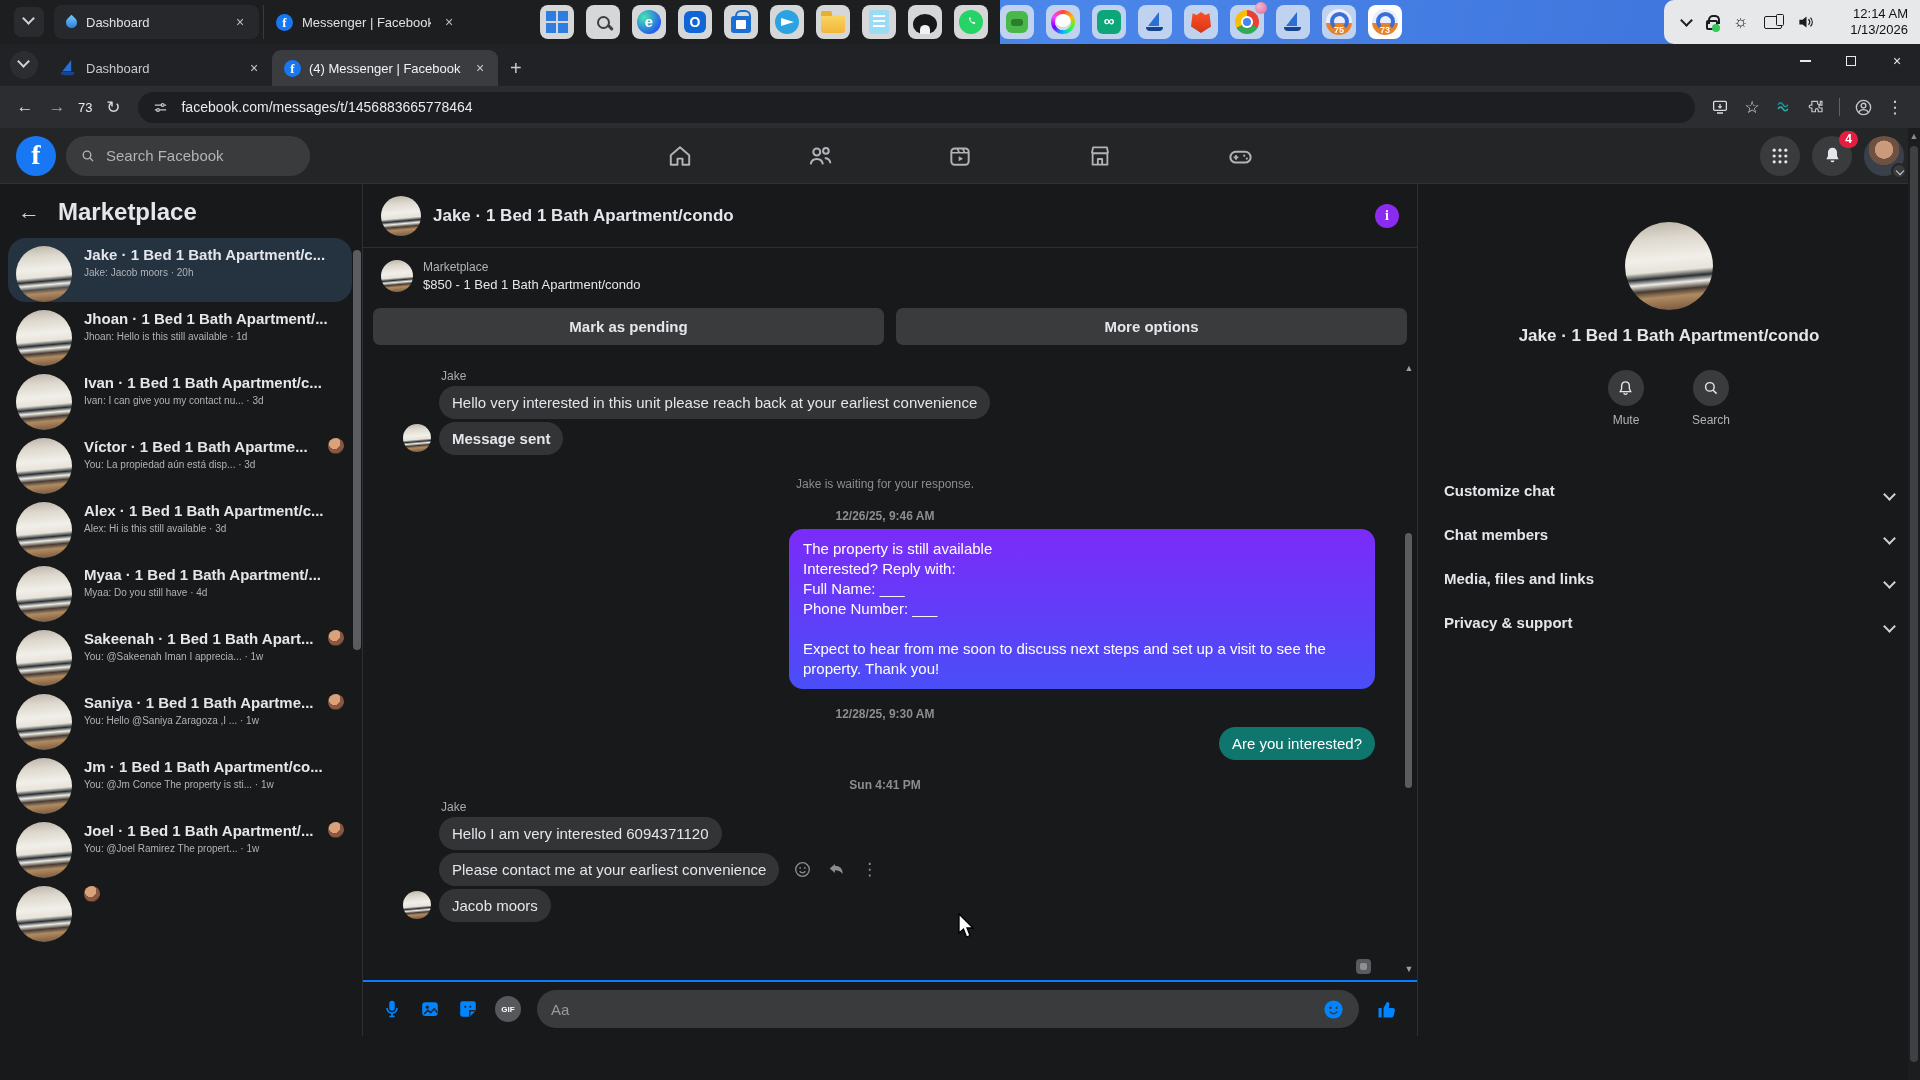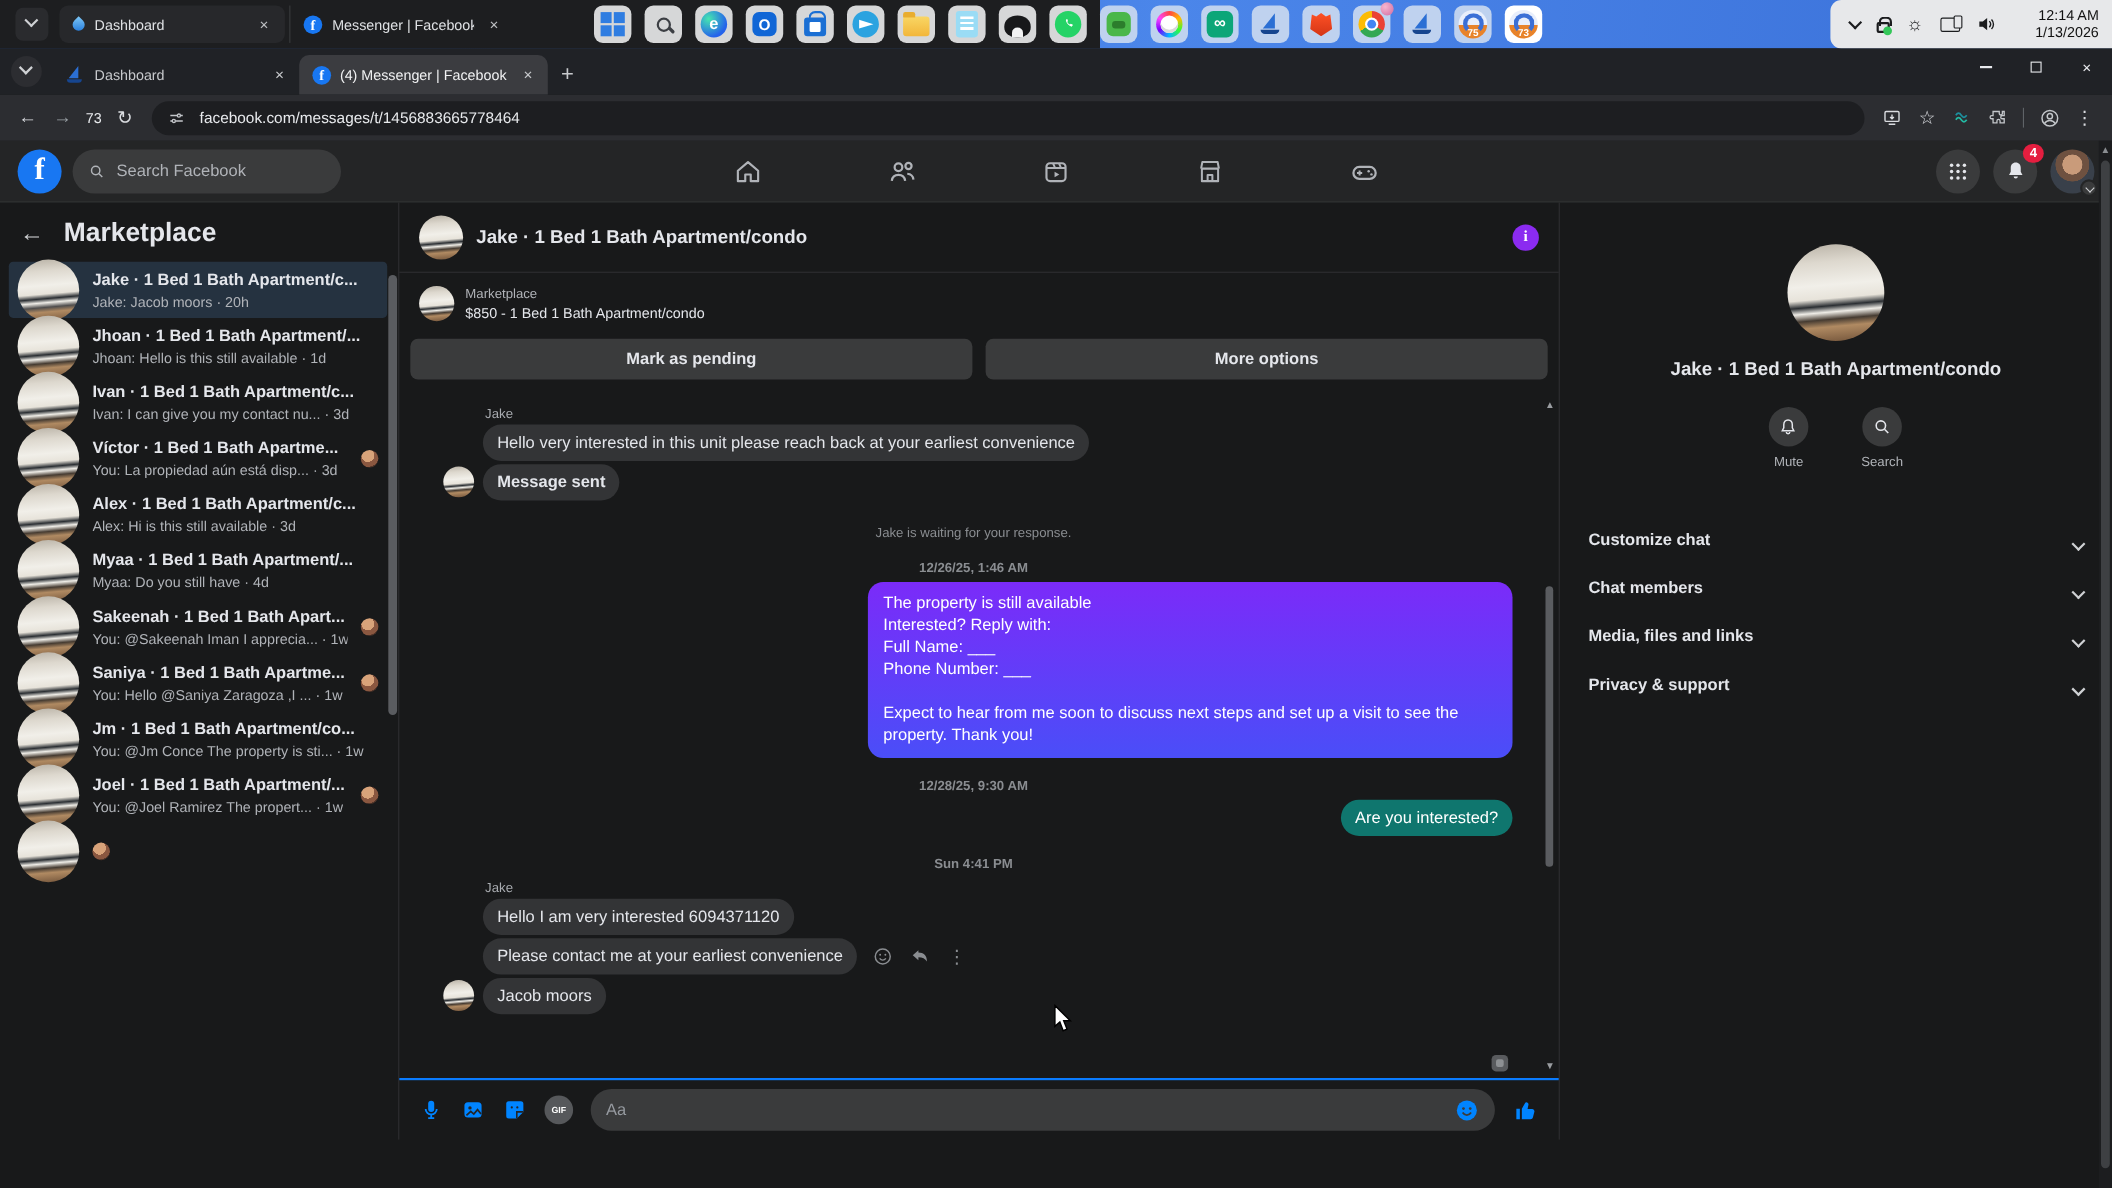--- a/index.html
+++ b/index.html
@@ -97,27 +97,27 @@
 .fb-avatar{width:40px;height:40px;border-radius:50%;position:relative;flex:none}
 .av-chev{position:absolute;right:-3px;bottom:-3px;width:16px;height:16px;border-radius:50%;background:#3a3b3c;border:2px solid #242526}
 .av-chev::after{content:"";position:absolute;left:4px;top:3px;width:5px;height:5px;border-right:1.5px solid #cfd1d4;border-bottom:1.5px solid #cfd1d4;transform:rotate(45deg)}
 
 .fb-body{display:flex;flex:1;min-height:0}
 
 .sidebar{width:362px;flex:none;position:relative;overflow:hidden}
 .sb-title{display:flex;align-items:center;gap:18px;padding:14px 18px 8px;font-size:24px;font-weight:bold;color:#e4e6eb}
 .sb-back{color:#cfd1d4;font-size:22px;font-weight:normal}
 .sb-list{padding:4px 10px 0 8px}
-.sb-item{display:flex;align-items:center;gap:12px;padding:8px;border-radius:4px;height:51px}
+.sb-item{display:flex;align-items:flex-start;gap:12px;padding:8px;border-radius:18px;height:64px}
 .sb-item.selected{background:#253240}
 .sb-av{width:56px;height:56px;border-radius:50%;flex:none}
 .av-kitchen{background:linear-gradient(175deg,#b8b1a5 0%,#ddd8ce 20%,#f1efe9 42%,#e7e3da 55%,#2b2f33 62%,#eeece6 68%,#c2997245 75%,#b08a62 82%,#6f5138 100%)}
 .sb-text{min-width:0;flex:1}
 .sb-t{font-size:15px;font-weight:bold;color:#e4e6eb;white-space:nowrap;overflow:hidden}
-.sb-s{font-size:13px;color:#b0b3b8;white-space:nowrap;overflow:hidden;margin-top:4px}
+.sb-s{font-size:10px;color:#b0b3b8;white-space:nowrap;overflow:hidden;margin-top:4px}
 .sb-receipt{width:16px;height:16px;border-radius:50%;flex:none;background:radial-gradient(circle at 40% 32%,#d8a37a 0 40%,#8a5740 41% 70%,#54362a 71% 100%)}
 .sb-scrollbar{position:absolute;right:1px;top:66px;width:8px;height:520px}
 .sb-thumb{position:absolute;top:0;width:8px;height:400px;background:#5a5c60;border-radius:4px}
 
 .vdiv{width:1px;background:#2e2f31;flex:none}
 
 
 .chat{flex:1;display:flex;flex-direction:column;min-width:0;position:relative}
 .chat-header{height:64px;display:flex;align-items:center;gap:12px;padding:0 18px;border-bottom:1px solid #2e2f31;flex:none}
 .ch-av{width:40px;height:40px;border-radius:50%;flex:none}
@@ -543,21 +543,21 @@
       <div class="messages">
         <div class="msg-label">Jake</div>
         <div class="msg-row">
           <div class="bubble-in">Hello very interested in this unit please reach back at your earliest convenience</div>
         </div>
         <div class="msg-row">
           <div class="mini-av av-kitchen"></div>
           <div class="bubble-in bold-txt">Message sent</div>
         </div>
         <div class="msg-meta">Jake is waiting for your response.</div>
-        <div class="msg-time">12/26/25, 1:46 AM</div>
+        <div class="msg-time">12/26/25, 9:46 AM</div>
         <div class="msg-out">
           <div class="bubble-grad">The property is still available
 Interested? Reply with:
 Full Name: ___
 Phone Number: ___
 
 Expect to hear from me soon to discuss next steps and set up a visit to see the property. Thank you!</div>
         </div>
         <div class="msg-time">12/28/25, 9:30 AM</div>
         <div class="msg-out">

